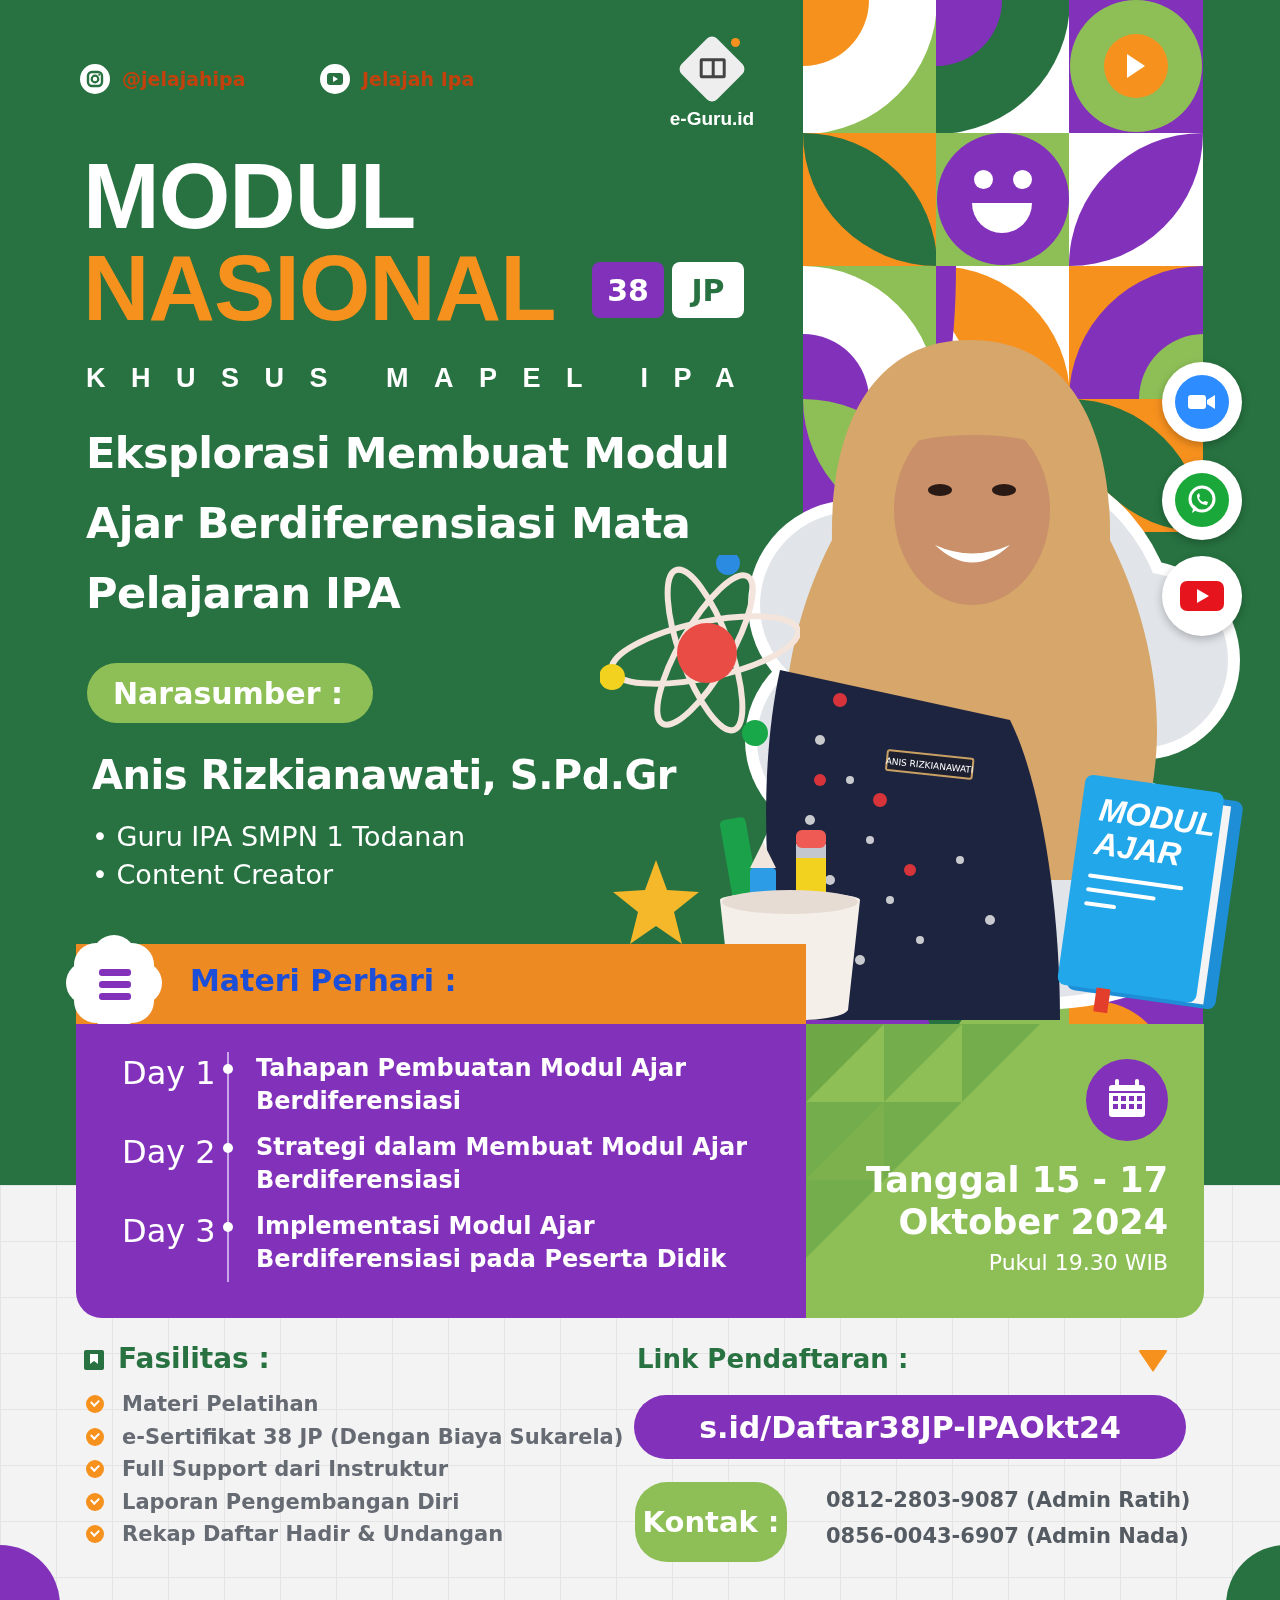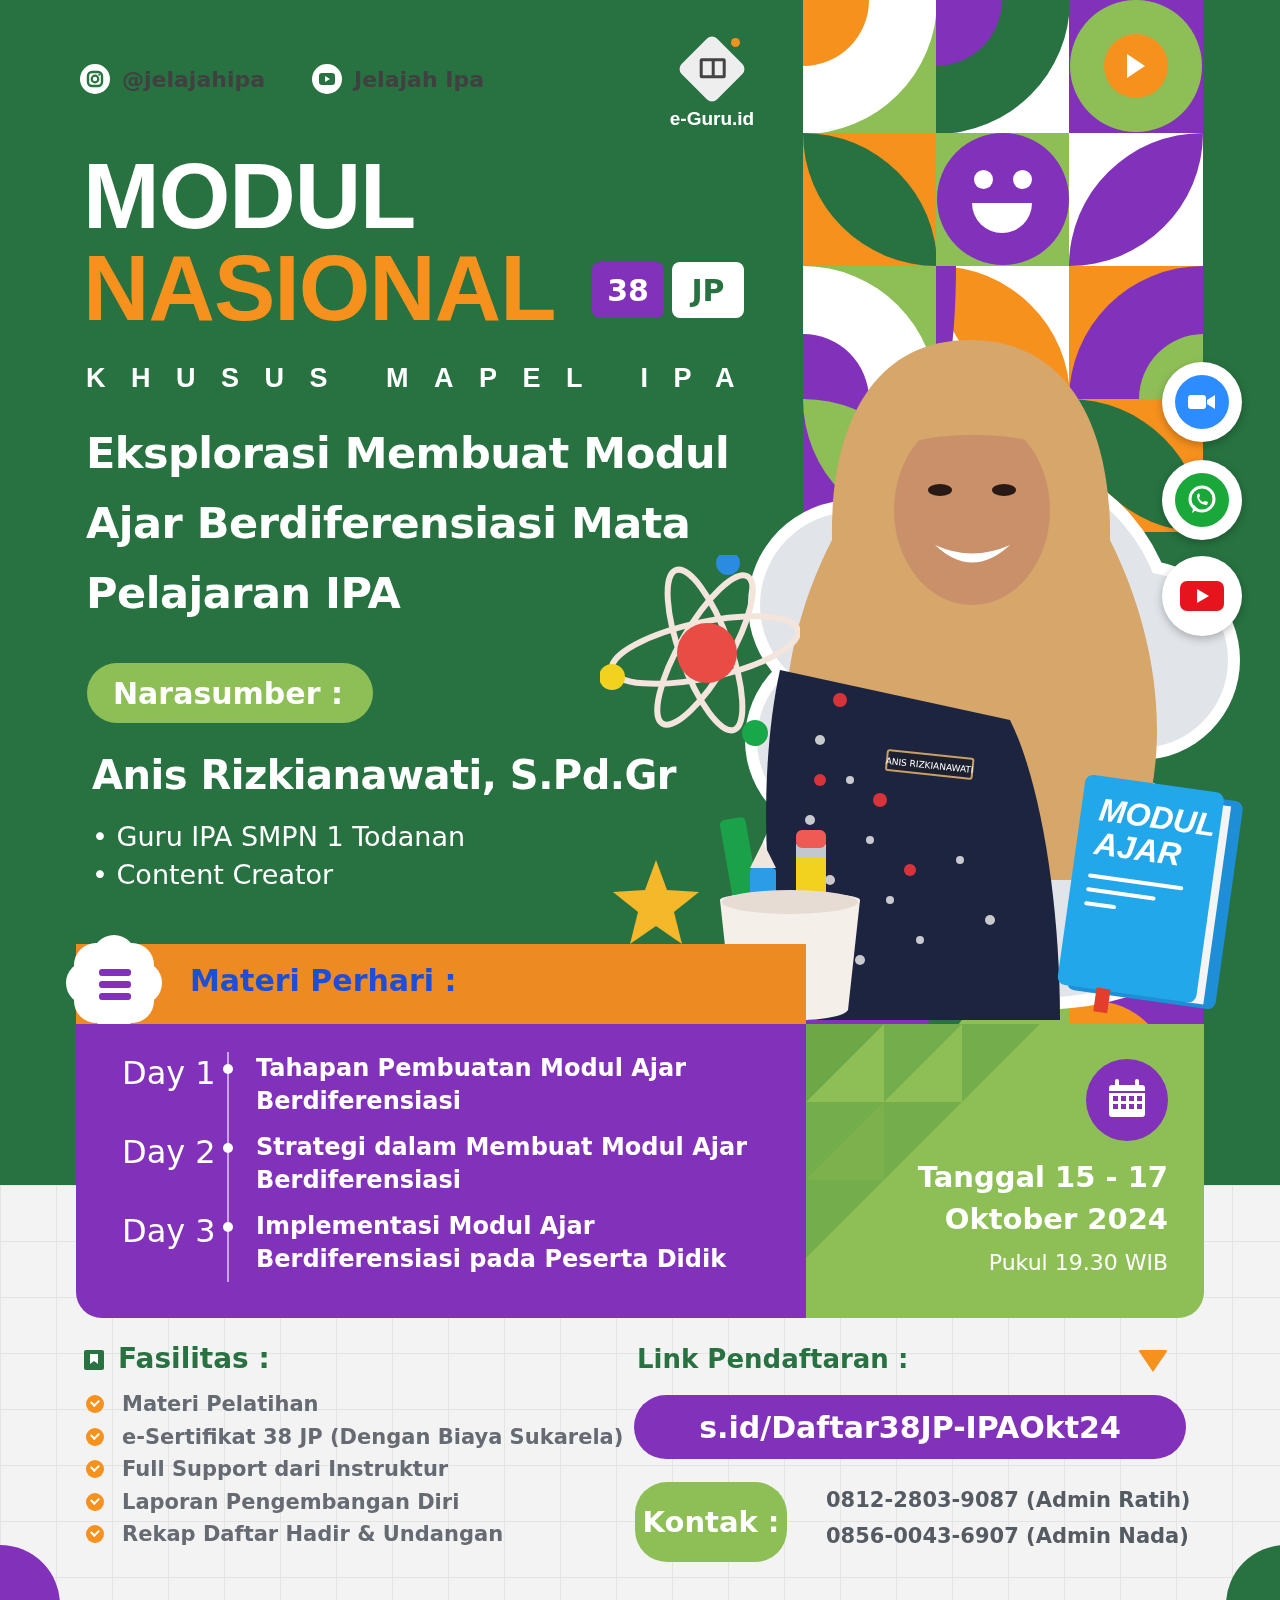--- a/index.html
+++ b/index.html
@@ -24,21 +24,21 @@
 
   
   .pattern {
     position: absolute; left: 803px; top: 0; width: 400px; height: 1030px;
     overflow: hidden;
   }
   .tile { position: absolute; width: 134px; height: 133px; overflow: hidden; }
   .tile .s { position: absolute; border-radius: 50%; }
 
   
-  .social { position: absolute; top: 64px; display: flex; align-items: center; gap: 12px; color: #404040; font-weight: bold; font-size: 22px; }
+  .social { position: absolute; top: 64px; display: flex; align-items: center; gap: 12px; color: #c2410c; font-weight: bold; font-size: 19px; }
   .social .ic { width: 30px; height: 30px; border-radius: 50%; background: #fff; position: relative; }
   .logo { position: absolute; left: 662px; top: 38px; width: 100px; text-align: center; }
   .logo .mark {
     width: 50px; height: 50px; margin: 0 auto; background: #eeeeee; transform: rotate(45deg);
     border-radius: 7px; position: relative; top: 6px;
   }
   .logo .mark .book {
     position: absolute; left: 12px; top: 14px; width: 26px; height: 20px; transform: rotate(-45deg);
     border: 3px solid #444; border-radius: 2px;
   }
@@ -78,21 +78,21 @@
 
   .purple-panel { position: absolute; left: 76px; top: 1024px; width: 730px; height: 294px; background: #8231bb; border-radius: 0 0 0 26px; }
   .green-panel { position: absolute; left: 806px; top: 1024px; width: 398px; height: 294px; background: #8ebf57; border-radius: 0 0 26px 0; overflow: hidden; }
   .day-row { position: absolute; left: 122px; color: #fff; font-size: 32px; font-weight: normal; }
   .day-text { position: absolute; left: 256px; width: 540px; color: #fff; font-size: 24px; font-weight: bold; line-height: 33px; }
   .timeline-line { position: absolute; left: 227px; top: 1052px; width: 2px; height: 230px; background: #c9a6e6; }
   .timeline-dot { position: absolute; left: 223px; width: 10px; height: 10px; border-radius: 50%; background: #fff; }
 
   .cal-circle { position: absolute; left: 1086px; top: 1059px; width: 82px; height: 82px; border-radius: 50%; background: #8231bb; }
   .date-text { position: absolute; right: 112px; text-align: right; color: #fff; }
-  .date-line1, .date-line2 { font-weight: bold; font-size: 29px; }
+  .date-line1, .date-line2 { font-weight: bold; font-size: 35px; }
   .date-line3 { font-size: 22px; }
 
   
   .fas-title { position: absolute; left: 118px; top: 1342px; color: #277240; font-weight: bold; font-size: 28px; }
   .fas-icon { position: absolute; left: 84px; top: 1350px; width: 20px; height: 20px; background: #277240; border-radius: 2px; }
   .fas-icon::after { content: ""; position: absolute; left: 6px; top: 4px; width: 8px; height: 10px; background: #fff; clip-path: polygon(0 0, 100% 0, 100% 100%, 50% 70%, 0 100%); }
   .fas-list { position: absolute; left: 86px; top: 1388px; list-style: none; }
   .fas-list li { display: flex; align-items: center; height: 32.5px; color: #666b73; font-size: 21px; font-weight: bold; }
   .fas-list .chk { width: 18px; height: 18px; border-radius: 50%; background: #f7911e; margin-right: 18px; position: relative; flex: none; }
   .fas-list .chk::after { content: ""; position: absolute; left: 5px; top: 4px; width: 6px; height: 4px; border-left: 2px solid #fff; border-bottom: 2px solid #fff; transform: rotate(-45deg); }
@@ -193,21 +193,21 @@
 <div class="social" style="left:80px;">
   <span class="ic">
     <svg width="30" height="30" viewBox="0 0 30 30">
         <rect x="8" y="8" width="14" height="14" rx="4" fill="none" stroke="#277240" stroke-width="2.4"></rect>
         <circle cx="15" cy="15" r="3.3" fill="none" stroke="#277240" stroke-width="2.2"></circle>
         <circle cx="19.2" cy="10.8" r="1" fill="#277240"></circle>
       </svg>
   </span>
   <span>@jelajahipa</span>
 </div>
-<div class="social" style="left:312px;">
+<div class="social" style="left:320px;">
   <span class="ic">
     <svg width="30" height="30" viewBox="0 0 30 30">
         <rect x="7" y="9" width="16" height="12" rx="3" fill="#277240"></rect>
         <path d="M13 12 L18 15 L13 18 Z" fill="#fff"></path>
       </svg>
   </span>
   <span>Jelajah Ipa</span>
 </div>
 <div class="logo">
   <div class="mark">

